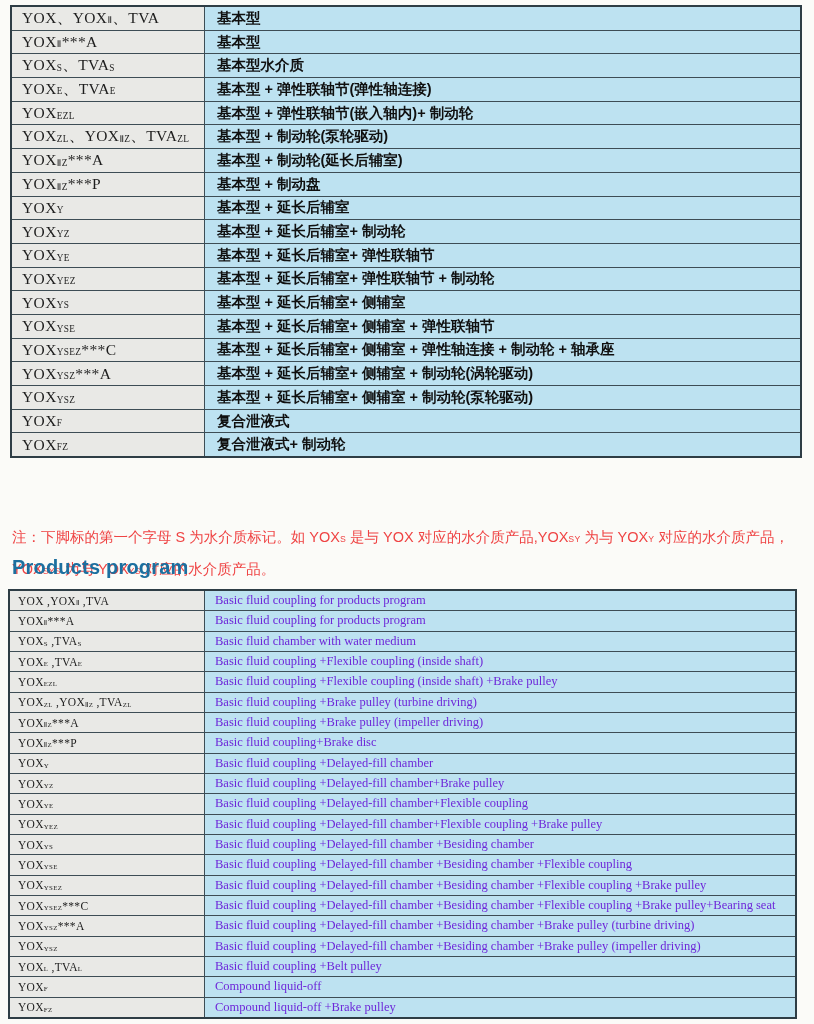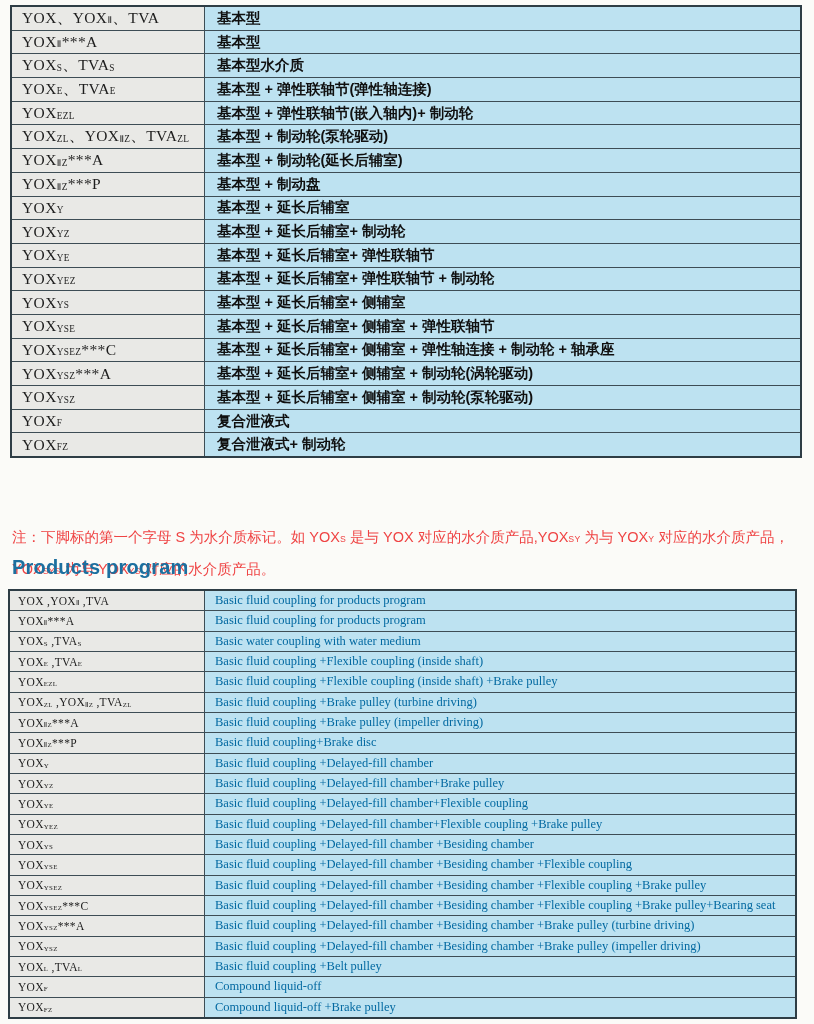--- a/index.html
+++ b/index.html
@@ -83,21 +83,21 @@
     font-size:11.5px;
     letter-spacing:0.3px;
     padding:0 4px 0 8px;
     color:#1d1d1d;
   }
   .en-table td.desc{
     background:#bde2f1;
     font-family:"Liberation Serif", serif;
     font-size:12.5px;
     padding:0 4px 0 10px;
-    color:#0369a1;
+    color:#6d28d9;
   }
 
   sub{
     font-size:0.6em;
     vertical-align:baseline;
     position:relative;
     top:0.05em;
     letter-spacing:0.3px;
   }
 </style>
@@ -199,21 +199,21 @@
         <tr>
           <td class="model">YOX ,YOX<sub>Ⅱ</sub> ,TVA</td>
           <td class="desc">Basic fluid coupling for products program</td>
         </tr>
         <tr>
           <td class="model">YOX<sub>Ⅱ</sub>***A</td>
           <td class="desc">Basic fluid coupling for products program</td>
         </tr>
         <tr>
           <td class="model">YOX<sub>S</sub> ,TVA<sub>S</sub></td>
-          <td class="desc">Basic water coupling with water medium</td>
+          <td class="desc">Basic fluid chamber with water medium</td>
         </tr>
         <tr>
           <td class="model">YOX<sub>E</sub> ,TVA<sub>E</sub></td>
           <td class="desc">Basic fluid coupling +Flexible coupling (inside shaft)</td>
         </tr>
         <tr>
           <td class="model">YOX<sub>EZL</sub></td>
           <td class="desc">Basic fluid coupling +Flexible coupling (inside shaft) +Brake pulley</td>
         </tr>
         <tr>

